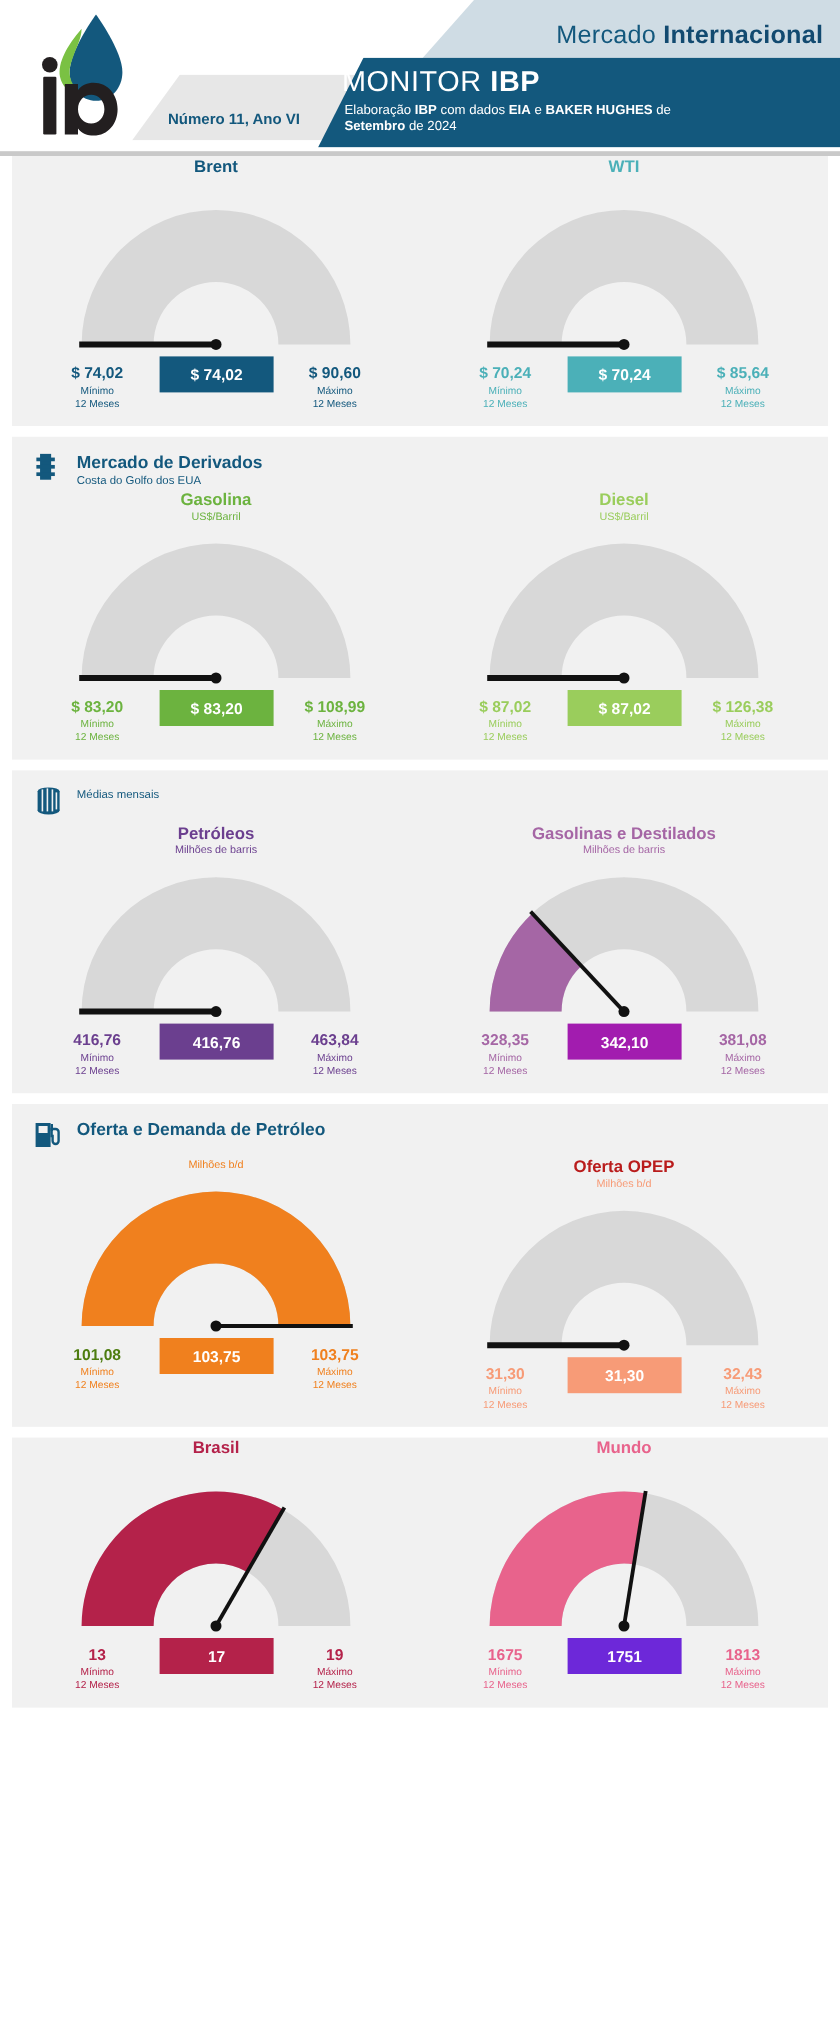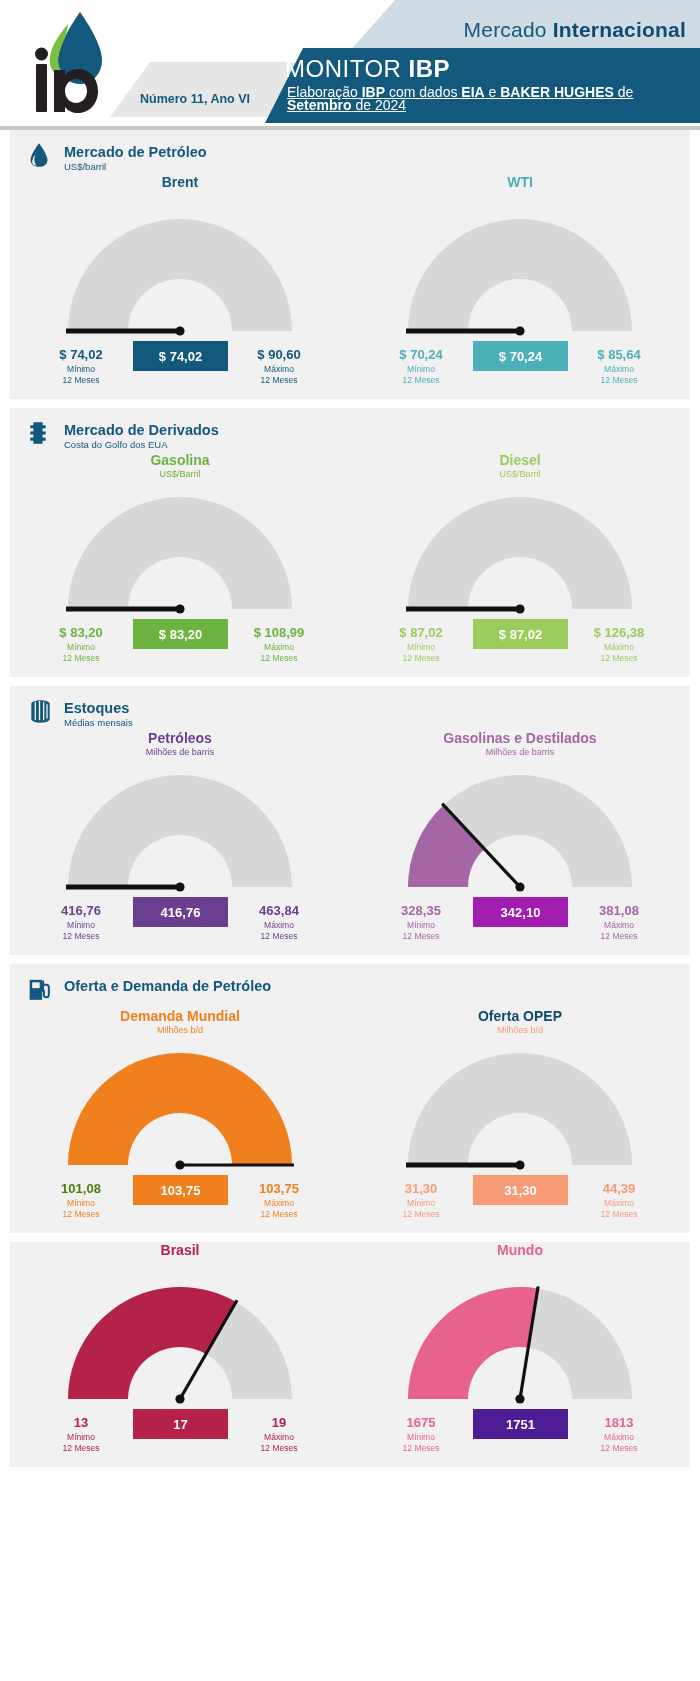--- a/index.html
+++ b/index.html
@@ -36,21 +36,21 @@
     position:absolute; left:140px; top:92px;
     font-size:12.5px; font-weight:bold; color:#13587d;
   }
   .hdr-monitor {
     position:absolute; left:285px; top:55px;
     font-size:24px; color:#ffffff; font-weight:300; letter-spacing:0.5px;
   }
   .hdr-monitor b { font-weight:bold; }
   .hdr-sub {
     position:absolute; left:287px; top:86px; width:400px;
-    font-size:14px; color:#ffffff; line-height:13px;text-decoration:underline;
+    font-size:11px; color:#ffffff; line-height:13px;
   }
   .hdr-sub b { font-weight:bold; }
   .hdr-rule { position:absolute; left:0; top:126px; width:700px; height:5px; background:#c9c9c9; }
 
   
   .logo { position:absolute; left:28px; top:8px; width:96px; height:108px; }
 
   
   .section {
     position:relative; margin:0 10px 9px 10px; width:680px;
@@ -112,28 +112,20 @@
   <div class="hdr-sub">
     <span>Elaboração </span><b>IBP</b><span> com dados </span><b>EIA</b><span> e </span><b>BAKER HUGHES</b><span> de</span><br>
     <b>Setembro</b><span> de 2024</span>
   </div>
 
   <div class="hdr-rule"></div>
 </div>
 
 <div id="sections-root">
     <div class="section">
-   <div class="sec-head">
-     <span class="sec-icon"><svg viewBox="0 0 26 30" width="22" height="26">
-            <path d="M13 1 C13 1 3 14 3 21 C3 26 7 29 13 29 C19 29 23 26 23 21 C23 14 13 1 13 1 Z" fill="#13587d"></path>
-            <path d="M9 14 C5 19 4 23 6 26 C7 27 9 28 10 27 C7 24 7 19 9 14 Z" fill="#f1f1f1"></path>
-          </svg></span>
-     <div class="sec-title">Mercado de Petróleo</div>
-     <div class="sec-sub">US$/barril</div>
-   </div>
    <div class="gauges">
      <div class="gauge-col">
        <div class="g-title" style="color:#13587d">Brent</div>
        <div class="g-sub">&nbsp;</div>
        <div class="g-wrap">
             <svg width="250" height="146" viewBox="0 0 250 146">
               <path d="M 13 126.00000000000001 A 112 112 0 0 1 237 125.99999999999997 L 177 125.99999999999999 A 52 52 0 0 0 73 126 Z" fill="#d8d8d8"></path>
               <line x1="125" y1="126" x2="11" y2="126.00000000000001" stroke="#111" stroke-width="5" stroke-linecap="butt"></line>
               <circle cx="125" cy="126" r="4.6" fill="#111"></circle>
             </svg>
@@ -238,21 +230,20 @@
             <ellipse cx="15" cy="6" rx="11" ry="4" fill="#13587d"></ellipse>
             <rect x="4" y="6" width="22" height="19" fill="#13587d"></rect>
             <ellipse cx="15" cy="25" rx="11" ry="4" fill="#13587d"></ellipse>
             <g fill="#f1f1f1">
               <rect x="8" y="4" width="1.6" height="22"></rect>
               <rect x="13" y="3" width="1.6" height="23"></rect>
               <rect x="18" y="4" width="1.6" height="22"></rect>
               <rect x="22" y="7" width="1.6" height="17"></rect>
             </g>
           </svg></span>
-     <div class="sec-title">Estoques</div>
      <div class="sec-sub">Médias mensais</div>
    </div>
    <div class="gauges">
      <div class="gauge-col">
        <div class="g-title" style="color:#6b3f8f">Petróleos</div>
        <div class="g-sub" style="color:#6b3f8f">Milhões de barris</div>
        <div class="g-wrap">
             <svg width="250" height="146" viewBox="0 0 250 146">
               <path d="M 13 126.00000000000001 A 112 112 0 0 1 237 125.99999999999997 L 177 125.99999999999999 A 52 52 0 0 0 73 126 Z" fill="#d8d8d8"></path>
               <line x1="125" y1="126" x2="11" y2="126.00000000000001" stroke="#111" stroke-width="5" stroke-linecap="butt"></line>
@@ -302,21 +293,20 @@
             <rect x="2" y="4" width="15" height="24" fill="#13587d"></rect>
             <rect x="5" y="7" width="9" height="7" fill="#f1f1f1"></rect>
             <path d="M18 10 h4 a3 3 0 0 1 3 3 v9 a3 3 0 0 1-3 3 a3 3 0 0 1-3-3 v-5 h-1 z" fill="none" stroke="#13587d" stroke-width="2.4"></path>
             <rect x="17" y="5" width="2.4" height="7" fill="#13587d"></rect>
           </svg></span>
      <div class="sec-title">Oferta e Demanda de Petróleo</div>
 
    </div>
    <div class="gauges">
      <div class="gauge-col">
-       <div class="g-title" style="color:#f0801e">Demanda Mundial</div>
        <div class="g-sub" style="color:#f0801e">Milhões b/d</div>
        <div class="g-wrap">
             <svg width="250" height="146" viewBox="0 0 250 146">
               <path d="M 13 126.00000000000001 A 112 112 0 0 1 237 125.99999999999997 L 177 125.99999999999999 A 52 52 0 0 0 73 126 Z" fill="#d8d8d8"></path>
               <path d="M 13 126.00000000000001 A 112 112 0 0 1 237 125.99999999999997 L 177 125.99999999999999 A 52 52 0 0 0 73 126 Z" fill="#f0801e"></path>
               <line x1="125" y1="126" x2="239" y2="125.99999999999997" stroke="#111" stroke-width="3.2" stroke-linecap="butt"></line>
               <circle cx="125" cy="126" r="4.6" fill="#111"></circle>
             </svg>
           </div>
        <div class="g-labels">
@@ -325,36 +315,36 @@
            <div class="t" style="color:#f0801e">Mínimo<br>12 Meses</div>
          </div>
          <div class="lbl lbl-max">
            <div class="v" style="color:#f0801e">103,75</div>
            <div class="t" style="color:#f0801e">Máximo<br>12 Meses</div>
          </div>
          <div class="cur-box" style="background:#f0801e">103,75</div>
        </div>
      </div>
      <div class="gauge-col">
-       <div class="g-title" style="color:#0c4a6e">Oferta OPEP</div>
+       <div class="g-title" style="color:#b91c1c">Oferta OPEP</div>
        <div class="g-sub" style="color:#f79b77">Milhões b/d</div>
        <div class="g-wrap">
             <svg width="250" height="146" viewBox="0 0 250 146">
               <path d="M 13 126.00000000000001 A 112 112 0 0 1 237 125.99999999999997 L 177 125.99999999999999 A 52 52 0 0 0 73 126 Z" fill="#d8d8d8"></path>
               <line x1="125" y1="126" x2="11" y2="126.00000000000001" stroke="#111" stroke-width="5" stroke-linecap="butt"></line>
               <circle cx="125" cy="126" r="4.6" fill="#111"></circle>
             </svg>
           </div>
        <div class="g-labels">
          <div class="lbl lbl-min">
            <div class="v" style="color:#f79b77">31,30</div>
            <div class="t" style="color:#f79b77">Mínimo<br>12 Meses</div>
          </div>
          <div class="lbl lbl-max">
-           <div class="v" style="color:#f79b77">44,39</div>
+           <div class="v" style="color:#f79b77">32,43</div>
            <div class="t" style="color:#f79b77">Máximo<br>12 Meses</div>
          </div>
          <div class="cur-box" style="background:#f79b77">31,30</div>
        </div>
      </div>
       </div>
     </div>
     <div class="section">
    <div class="gauges">
      <div class="gauge-col">
@@ -393,18 +383,18 @@
           </div>
        <div class="g-labels">
          <div class="lbl lbl-min">
            <div class="v" style="color:#e8638c">1675</div>
            <div class="t" style="color:#e8638c">Mínimo<br>12 Meses</div>
          </div>
          <div class="lbl lbl-max">
            <div class="v" style="color:#e8638c">1813</div>
            <div class="t" style="color:#e8638c">Máximo<br>12 Meses</div>
          </div>
-         <div class="cur-box" style="background:#4c1d95">1751</div>
+         <div class="cur-box" style="background:#6d28d9">1751</div>
        </div>
      </div>
       </div>
     </div>
   </div>
 
 </body></html>

